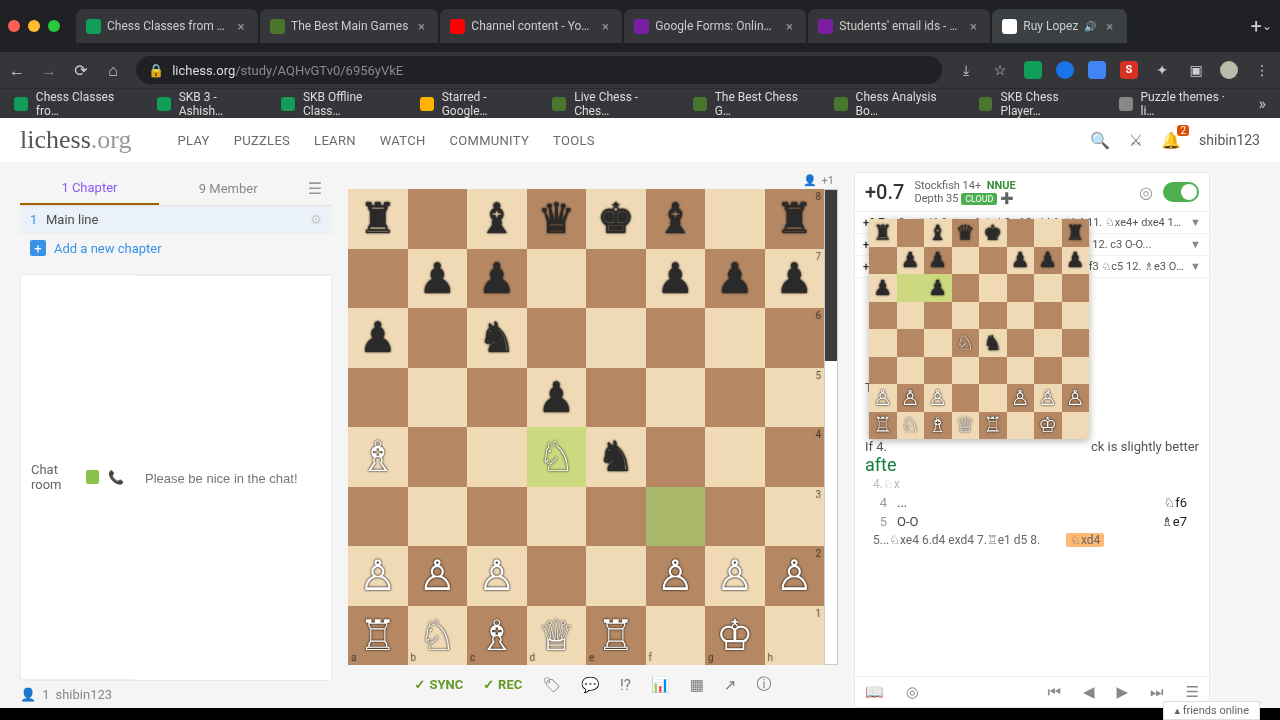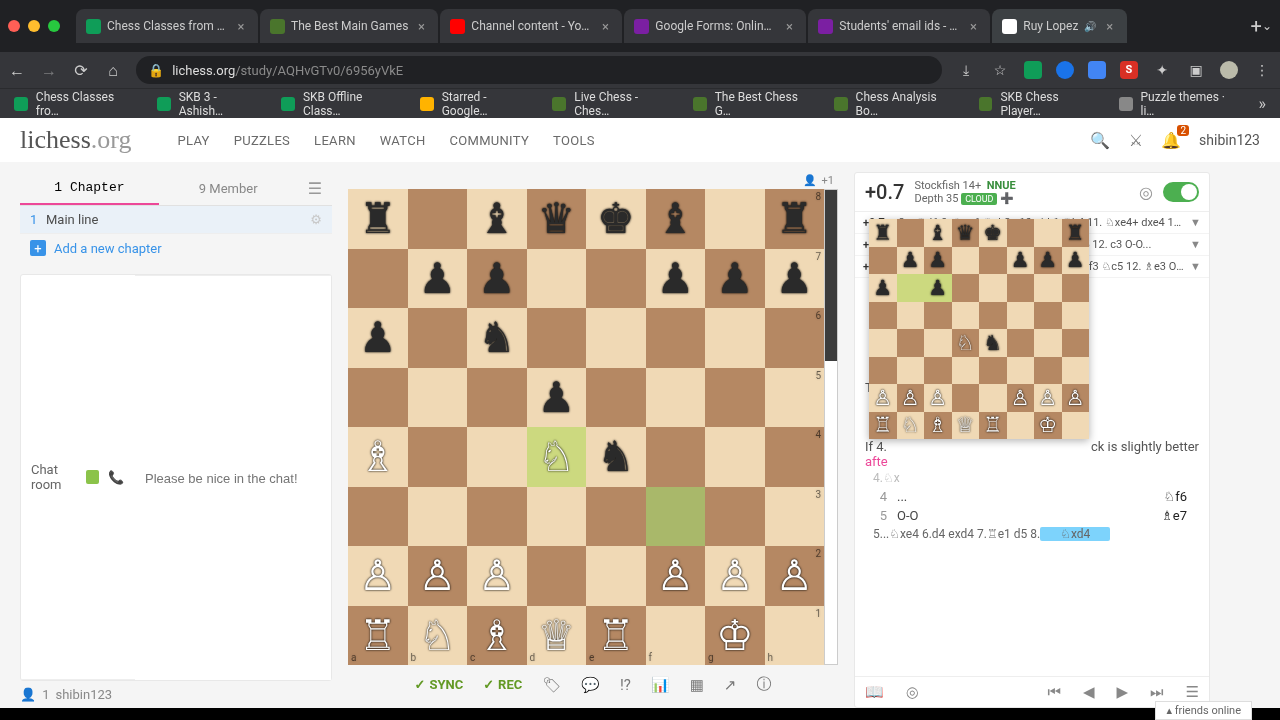--- a/index.html
+++ b/index.html
@@ -42,21 +42,21 @@
 .topnav .right { margin-left: auto; display: flex; align-items: center; gap: 18px; color: #777; }
 .badge-n { position: relative; }
 .badge-n .n { position: absolute; top: -6px; right: -8px; background: #d85000; color: #fff; font-size: 10px; border-radius: 3px; padding: 0 3px; }
 
 .main3 { flex: 1; display: flex; gap: 16px; padding: 10px 20px 0; overflow: hidden; }
 
 
 .lcol { width: 312px; display: flex; flex-direction: column; }
 .study-tabs { display: flex; border-bottom: 1px solid #e1e1e1; align-items: center; }
 .stab { flex: 1; text-align: center; padding: 8px 0; font-size: 13px; color: #888; cursor: pointer; }
-.stab.active { color: #000000; border-bottom: 2px solid #ec4899; font-family: Liberation Mono, monospace; }
+.stab.active { color: #8b5cf6; border-bottom: 2px solid #a16207; }
 .ham { padding: 0 10px; color: #999; cursor: pointer; }
 .chapter { display: flex; align-items: center; padding: 6px 10px; font-size: 13px; background: #eaf1f8; border-bottom: 1px solid #eee; }
 .chapter .num { color: #3893e8; width: 16px; }
 .chapter .gear { margin-left: auto; color: #c8c8c8; }
 .addch { display: flex; align-items: center; padding: 6px 10px; font-size: 13px; color: #3893e8; cursor: pointer; gap: 8px; }
 .addch .plus { background: #3893e8; color: #fff; width: 16px; height: 16px; display: flex; align-items: center; justify-content: center; font-size: 13px; border-radius: 2px; }
 .chatbox { margin-top: 12px; background: #fff; border: 1px solid #e8e8e8; flex: 1; display: flex; flex-direction: row; border-radius: 3px; }
 .chat-head { display: flex; align-items: center; padding: 6px 10px; font-size: 13px; color: #666; border-bottom: 1px solid #eee; }
 .chat-head .sq { width: 14px; height: 14px; background: #8bc34a; margin-left: auto; border-radius: 2px; margin-right: 10px; }
 .chat-head .phone { color: #aaa; }
@@ -93,31 +93,31 @@
 .toggle { width: 36px; height: 20px; background: #4caf50; border-radius: 10px; position: relative; }
 .toggle .knob { width: 16px; height: 16px; background: #fff; border-radius: 50%; position: absolute; right: 2px; top: 2px; }
 .pvrow { font-size: 11px; padding: 4px 8px; border-bottom: 1px solid #f3f3f3; display: flex; gap: 6px; color: #555; overflow: hidden; white-space: nowrap; }
 .pvrow b { color: #333; font-weight: 600; width: 30px; display: inline-block; }
 .pvrow .exp { margin-left: auto; color: #888; cursor: pointer; }
 .comments { padding: 8px 10px; font-size: 13px; color: #444; flex: 1; overflow: hidden; position: relative; }
 .moveline { display: flex; align-items: center; padding: 2px 0; font-size: 13px; gap: 10px; }
 .moveline .mn { width: 22px; color: #999; text-align: right; }
 .moveline .mv { width: 140px; }
 .moveline .mv:last-child { text-align: right; color: #222; }
-.hl-move { background: #7dd3fc; padding: 0 20px; border-radius: 2px; }
+.hl-move { background: #fdba74; padding: 0 4px; border-radius: 2px; margin-left: 26px; }
 .var { font-size: 12px; color: #666; padding: 2px 0 2px 8px; }
 .var .mn2 { color: #bbb; }
 
 
 .mini-board { position: absolute; top: 46px; left: 14px; width: 220px; height: 220px; display: grid; grid-template-columns: repeat(8,1fr); grid-template-rows: repeat(8,1fr); box-shadow: 0 2px 8px rgba(0,0,0,0.3); z-index: 10; pointer-events: none; }
 .mini-board .sq { font-size: 21px; }
 
 .rcol-controls { border-top: 1px solid #eee; padding: 6px 10px; display: flex; gap: 22px; color: #888; font-size: 15px; justify-content: center; align-items: center; }
 .rcol-controls .ci { cursor: pointer; }
-.friends { position: absolute; bottom: 0; right: 28px; background: #fff; border: 1px solid #ddd; font-size: 11px; padding: 2px 10px; color: #666; cursor: pointer; }
+.friends { position: absolute; bottom: 0; right: 20px; background: #fff; border: 1px solid #ddd; font-size: 11px; padding: 2px 10px; color: #666; cursor: pointer; }
 
 
 .blackbar { height: 12px; background: #000; }
 
 .cursor-hand { position: absolute; font-size: 14px; color: #111; pointer-events: none; }
 </style>
 </head>
 <body>
 
 <div class="win-top">
@@ -600,21 +600,21 @@
             <span style="color: rgb(255, 255, 255); text-shadow: rgb(0, 0, 0) 0px 0px 2px;">♔</span>
           </div>
           <div class="sq lt"></div>
         </div>
 
       <div class="comments">
         <div style="height:90px"></div>
         <div style="font-size:13px;color:#555;padding:4px 0">The</div>
         <div style="height:40px"></div>
         <div style="font-size:13px;color:#555"><span>If 4.</span><span style="float:right">ck is slightly better</span></div>
-        <div style="font-size:13px;color:#ec4899">afte</div>
+        <div style="font-size:18px;color:#15803d">afte</div>
         <div class="var" style="color:#888"><span class="mn2">4.♘x</span></div>
         <div class="moveline">
             <span class="mn">4</span>
             <span class="mv">...</span>
             <span class="mv">♘f6</span>
           </div>
         <div class="moveline">
             <span class="mn">5</span>
             <span class="mv">O-O</span>
             <span class="mv">♗e7</span>

